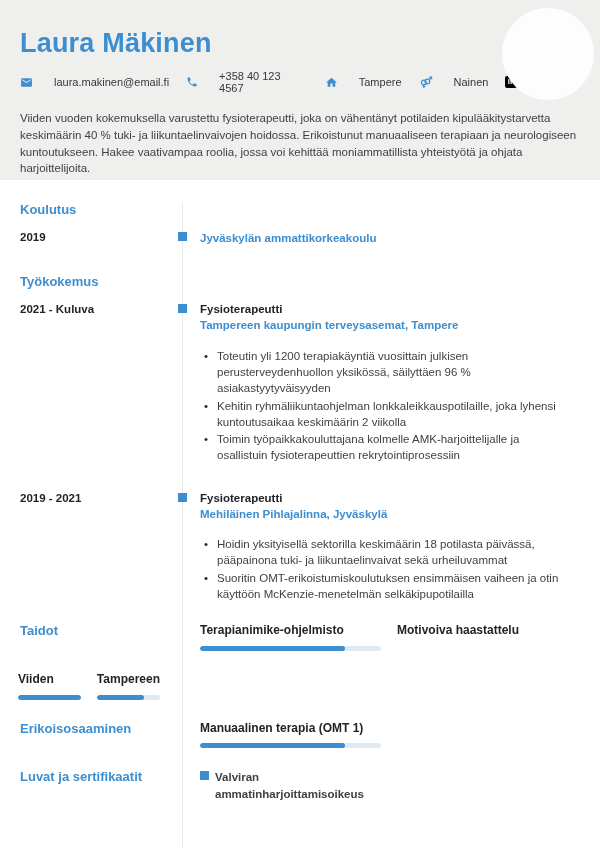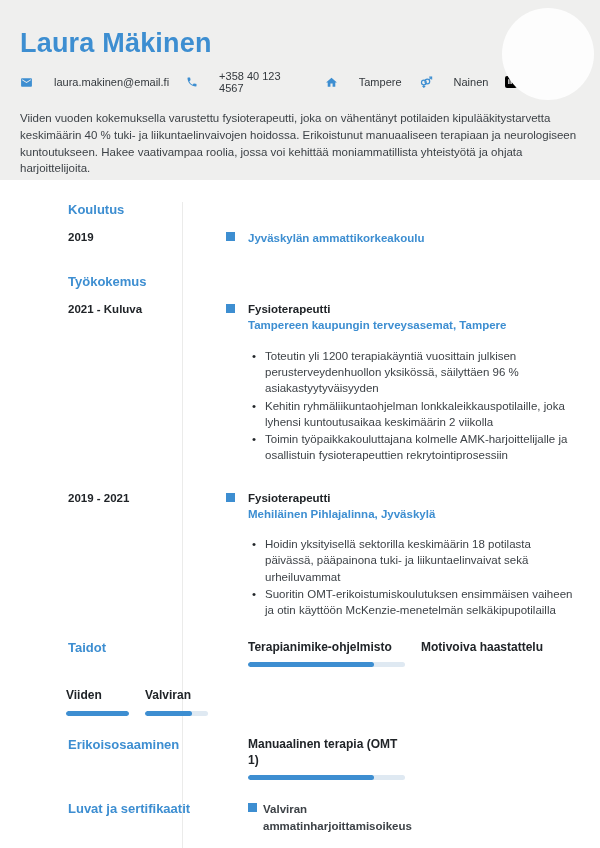--- a/index.html
+++ b/index.html
@@ -14,21 +14,21 @@
   .contacts { display:flex; align-items:center; gap:17px; font-size:11px; color:#33383d; margin-bottom:16px; }
   .contact { display:flex; align-items:center; gap:21px; cursor:pointer; }
   .contact svg { display:block; }
   .li-badge { width:12px; height:12px; border-radius:2px; background:#000000; color:#ffffff;
               font-size:8px; font-weight:700; line-height:12px; text-align:center; display:inline-block; }
   .summary { font-size:11.5px; line-height:1.46; color:#3d4247; max-width:562px; }
 
   
   .content { position:relative; height:668px; }
   .vline { position:absolute; left:182px; top:0; bottom:0; width:1px; background:#ebebea; }
-  .row { display:grid; grid-template-columns:182px 1fr;margin-left:48px; }
+  .row { display:grid; grid-template-columns:182px 1fr; }
   .left { padding-left:20px; }
   .right { padding-left:18px; padding-right:22px; position:relative; }
   .sec-h { font-size:13px; font-weight:700; color:#3d8ed1; }
 
   .date { font-size:11.5px; font-weight:700; color:#202428; line-height:1.3; }
   .sq { position:absolute; left:-4px; top:2px; width:9px; height:9px; background:#3d8ed1; }
   .etitle { font-size:11.5px; font-weight:700; color:#202428; line-height:1.32; }
   .eorg { font-size:11.5px; font-weight:700; color:#3d8ed1; line-height:1.32; margin-top:1px; }
 
   ul.bullets { list-style:none; margin-top:14px; max-width:370px; }
@@ -184,21 +184,21 @@
     <div class="row mt-skill">
       <div class="right">
         <div class="skillgrid">
           <div>
             <div class="skill-label">Viiden</div>
             <div class="bar">
                 <div class="bar-fill" style="width: 100%;"></div>
               </div>
           </div>
           <div>
-            <div class="skill-label">Valviran</div>
+            <div class="skill-label">Tampereen</div>
             <div class="bar">
                 <div class="bar-fill" style="width: 75%;"></div>
               </div>
           </div>
         </div>
       </div>
     </div>
 
     <div class="row mt-skill">
       <div class="left">

